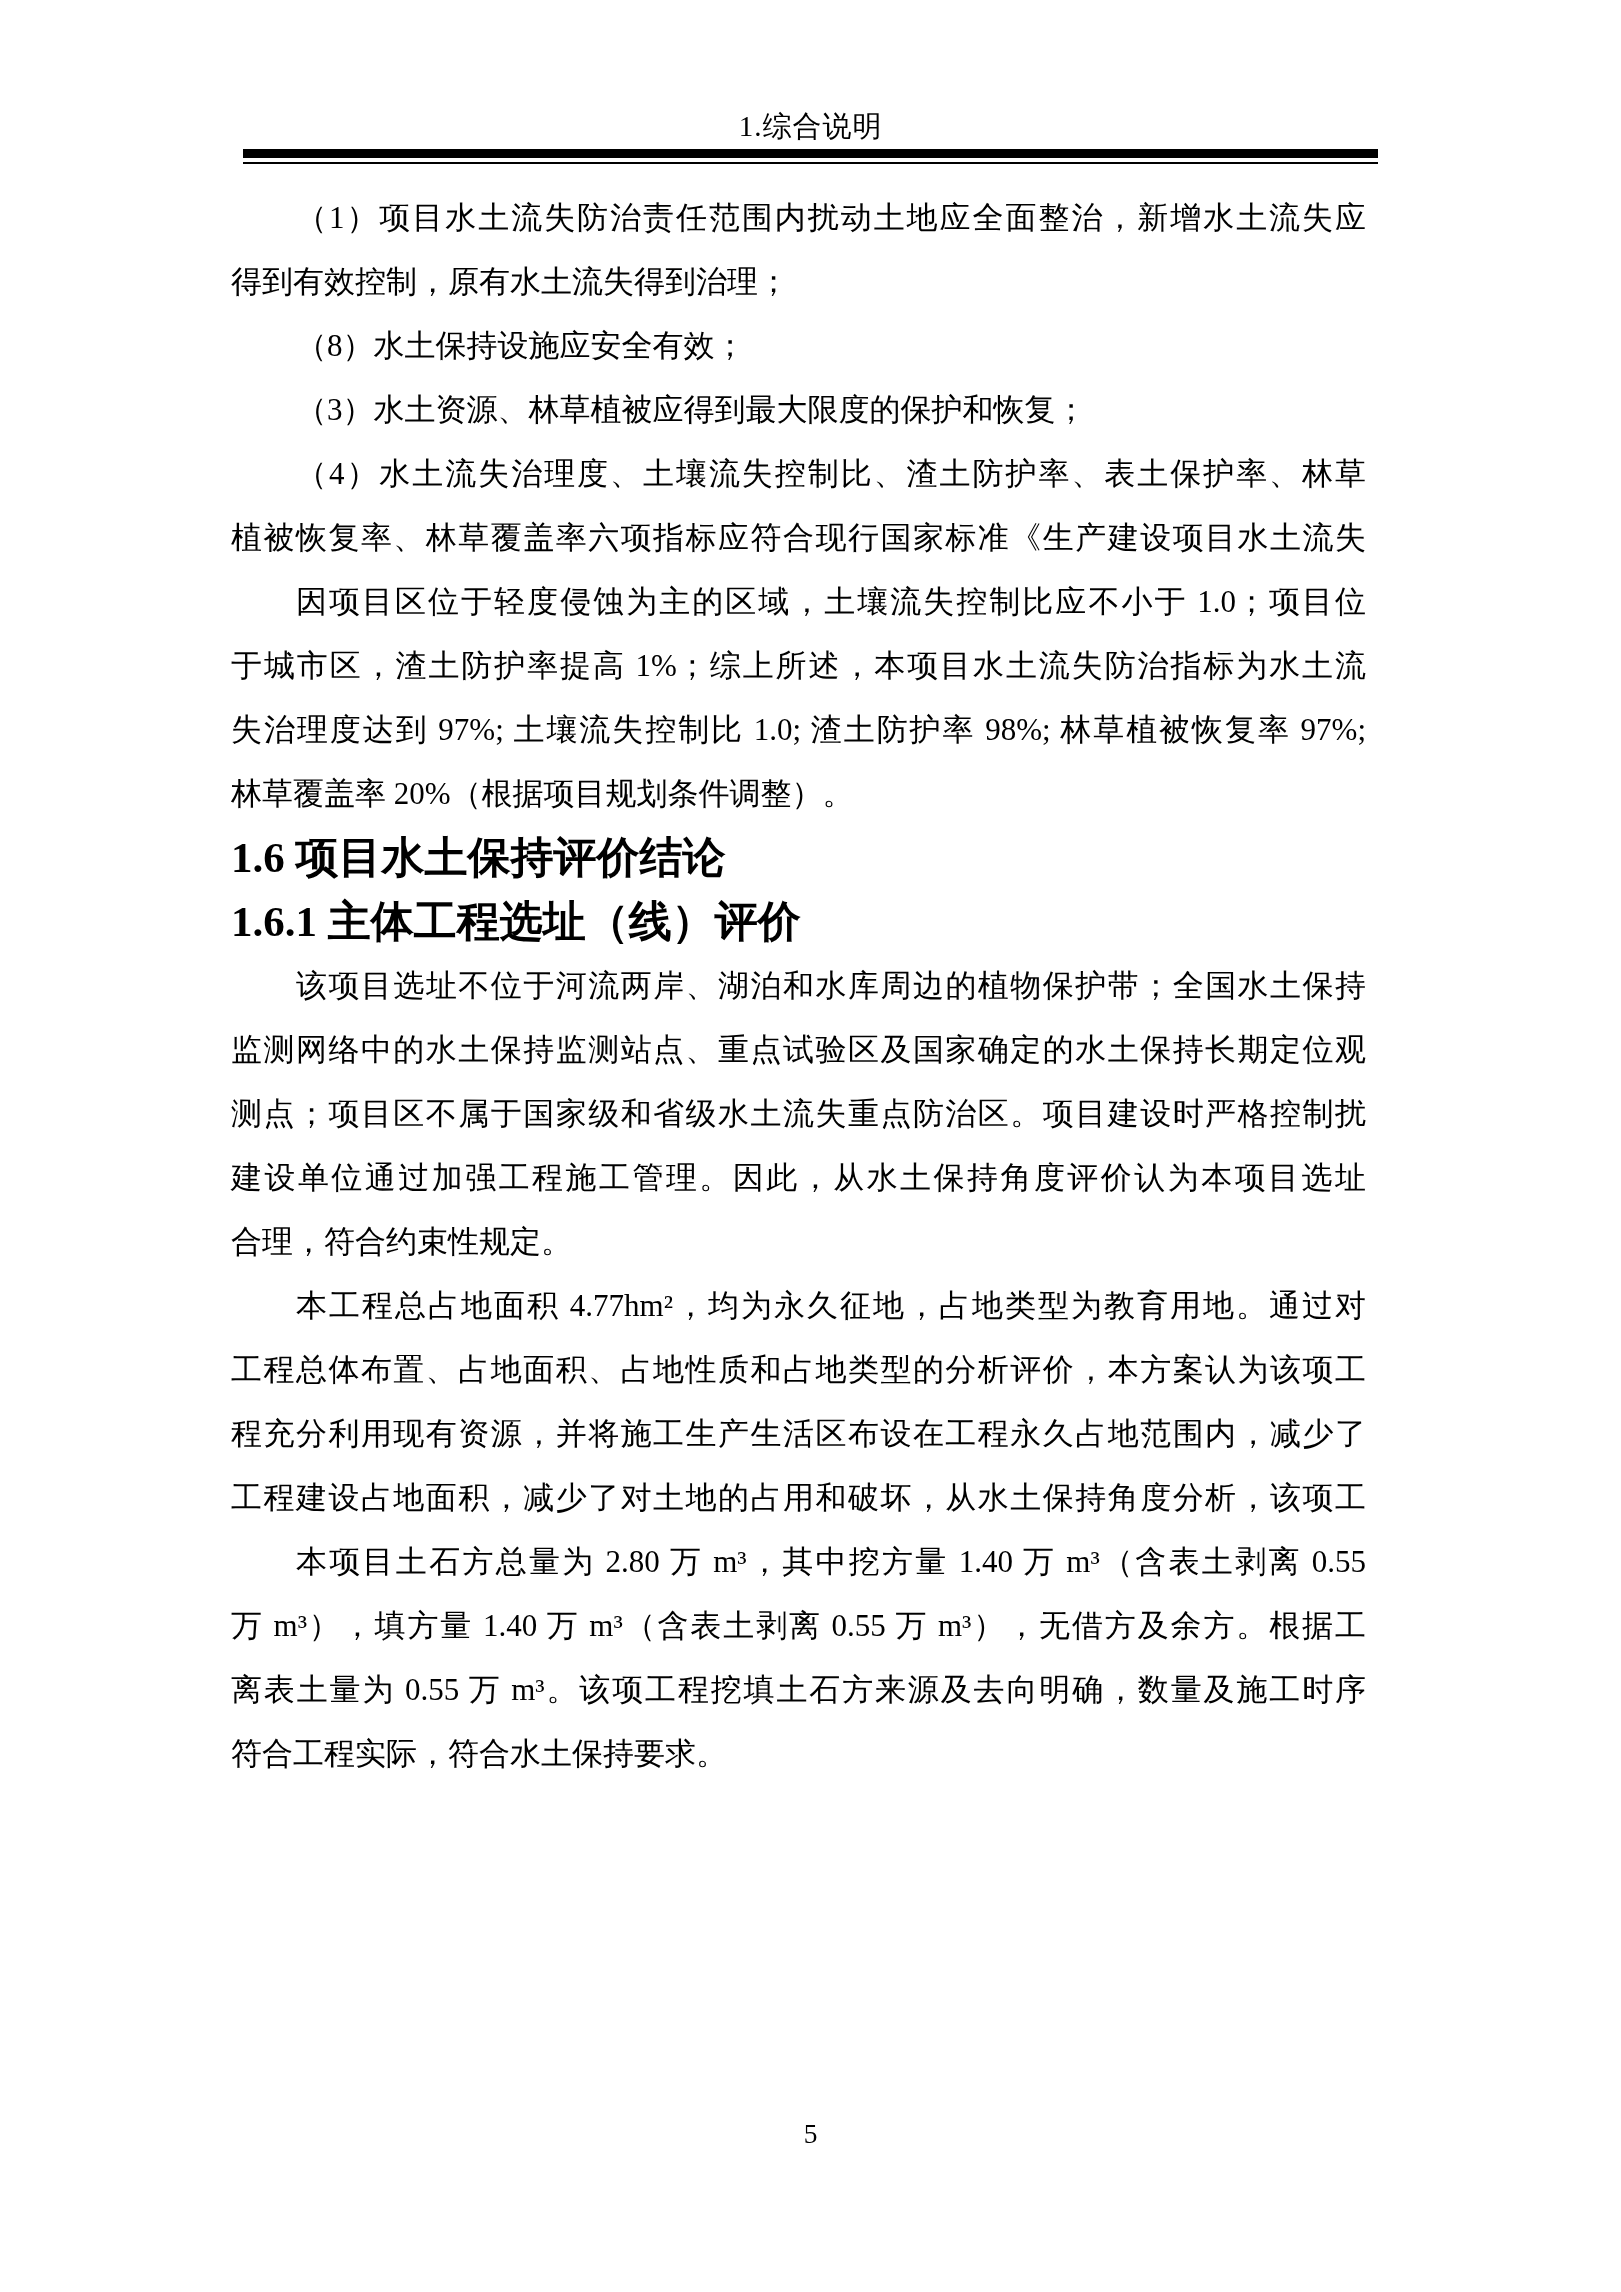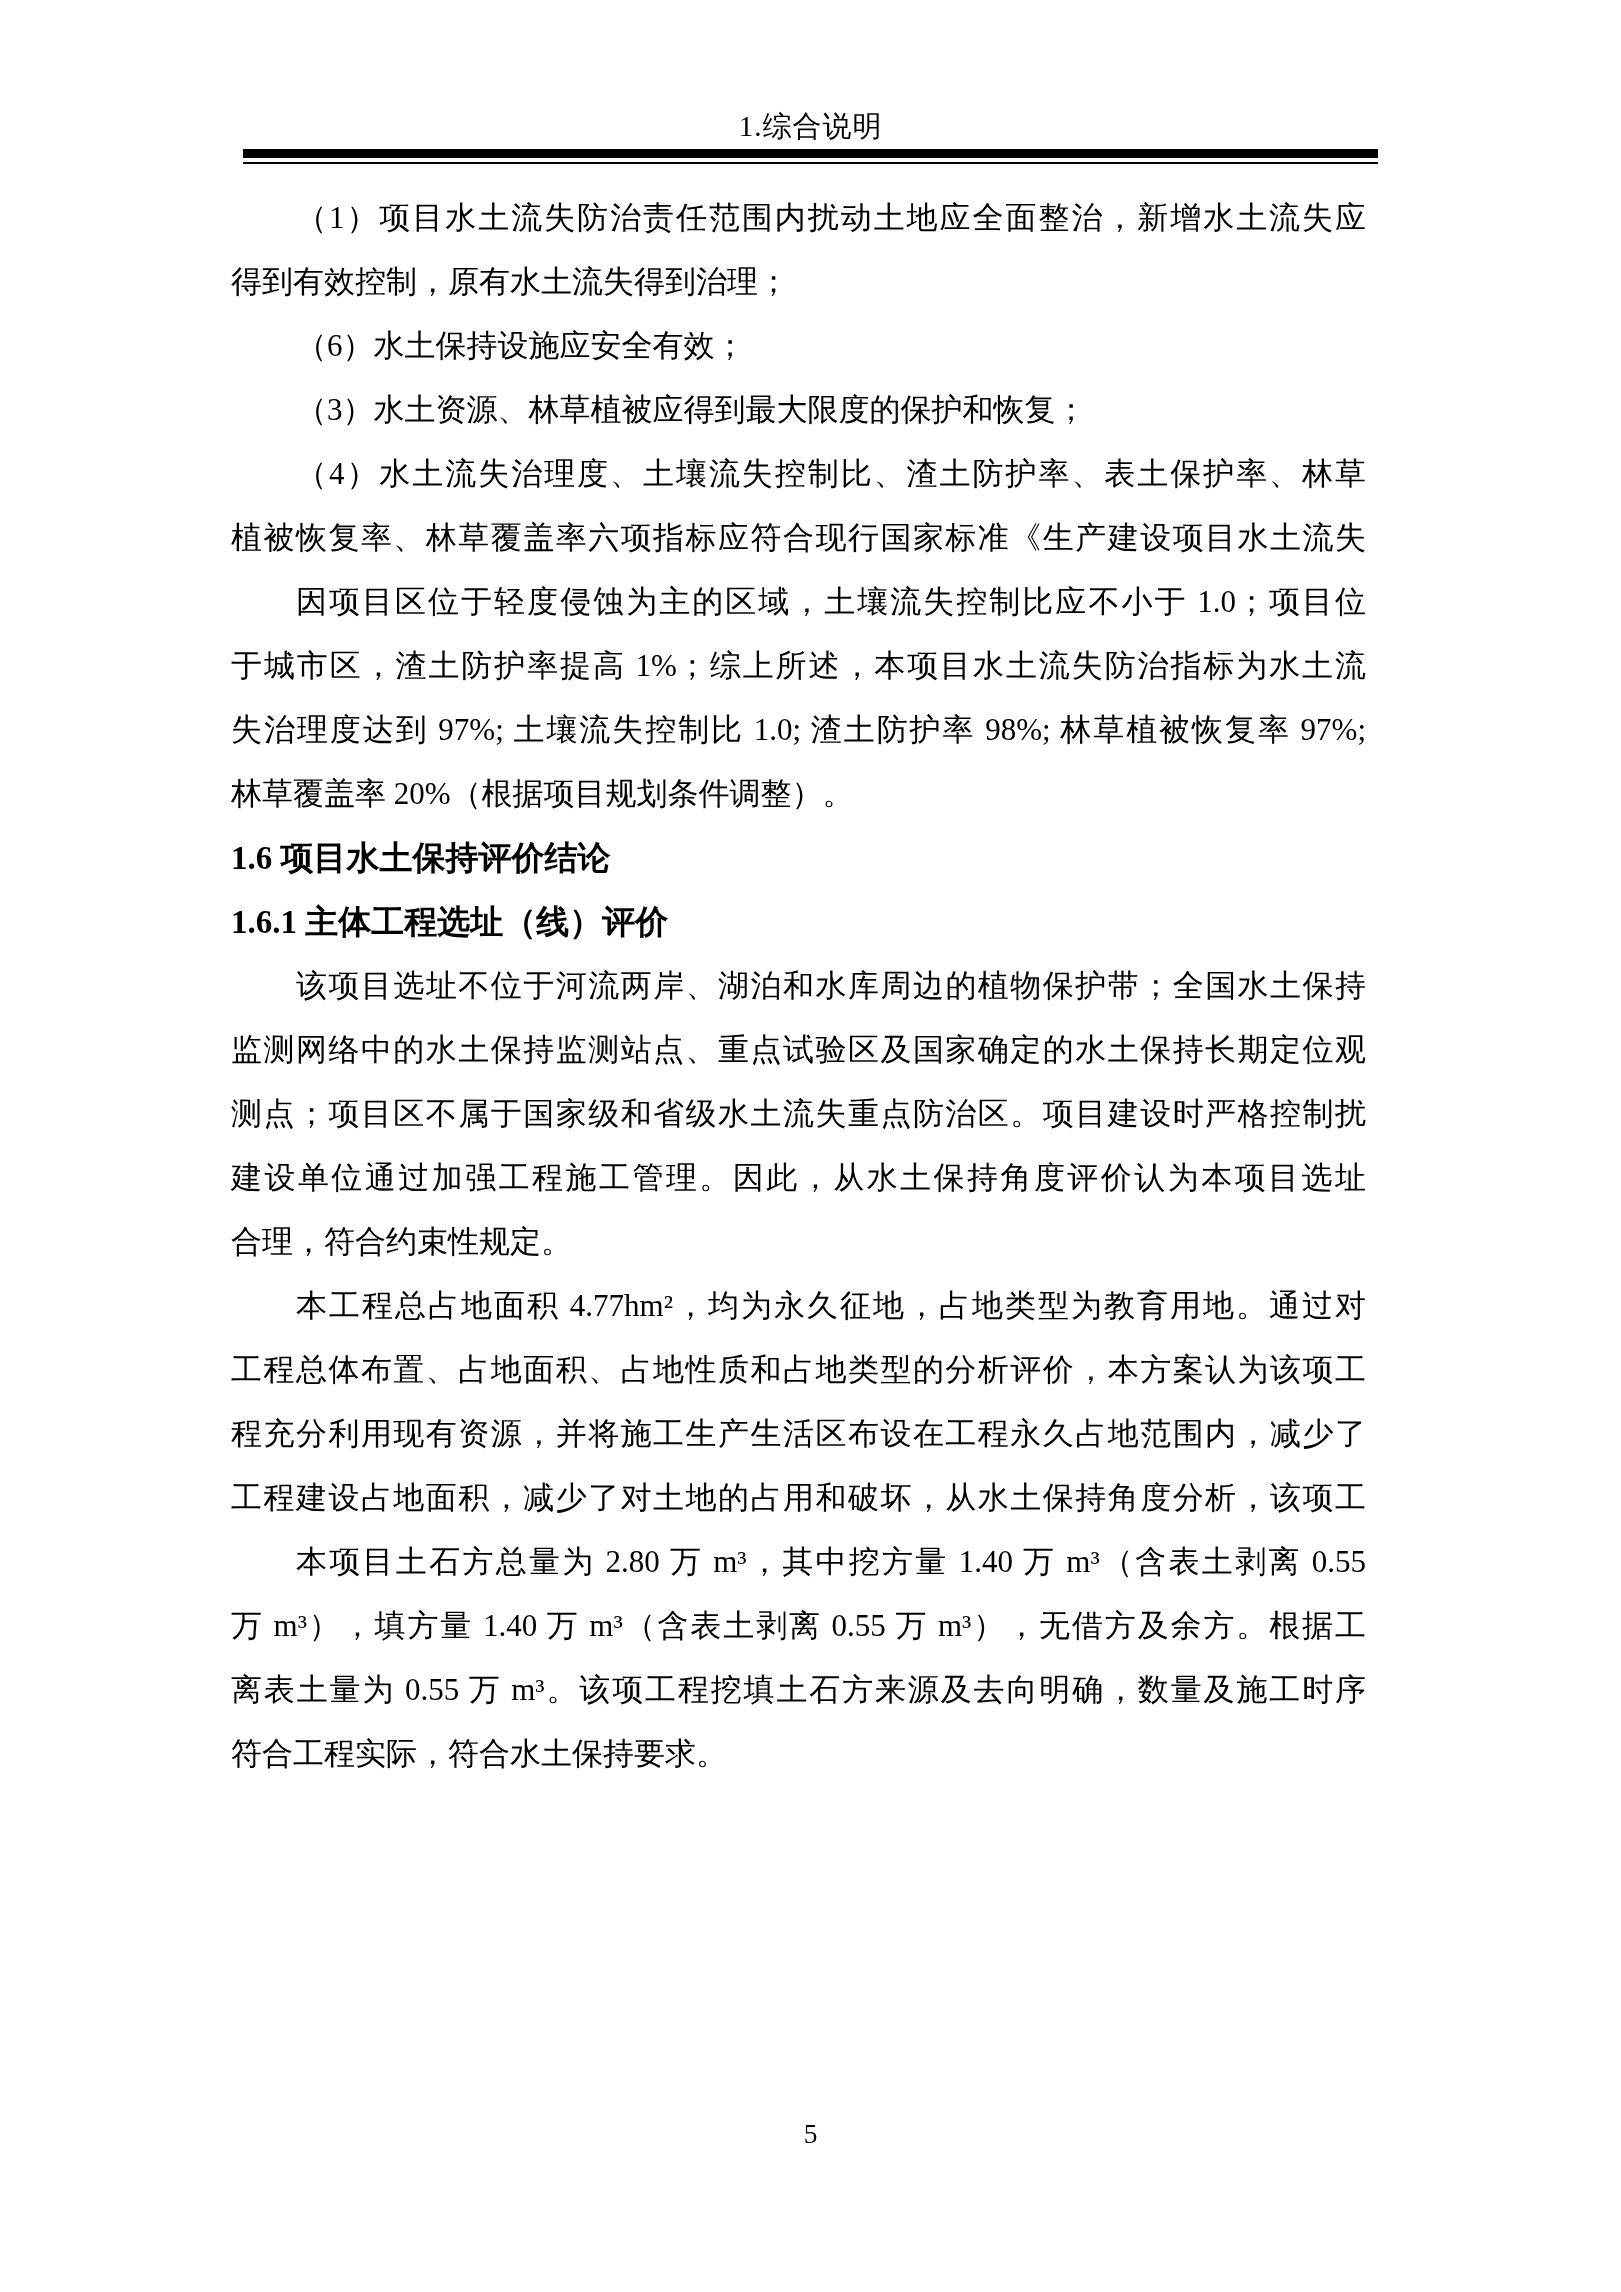--- a/index.html
+++ b/index.html
@@ -55,21 +55,21 @@
   .line.fill {
     text-align: justify;
     text-align-last: justify;
     text-justify: inter-character;
   }
   .line.indent {
     text-indent: 65px;
   }
   .line.heading {
     font-weight: 700;
-    font-size: 33px;
+    font-size: 43px;
     white-space: pre;
     text-align: left;
   }
   .doc-footer {
     position: absolute;
     left: 243px;
     top: 2115px;
     width: 1135px;
     text-align: center;
   }
@@ -85,21 +85,21 @@
 
   <div class="doc-header">
     <div class="title">1.综合说明</div>
   </div>
 
   <div class="header-rule"></div>
 
   <div class="doc-body">
       <div class="line body indent fill">（1）项目水土流失防治责任范围内扰动土地应全面整治，新增水土流失应</div>
       <div class="line body">得到有效控制，原有水土流失得到治理；</div>
-      <div class="line body indent">（6）水土保持设施应安全有效；</div>
+      <div class="line body indent">（8）水土保持设施应安全有效；</div>
       <div class="line body indent">（3）水土资源、林草植被应得到最大限度的保护和恢复；</div>
       <div class="line body indent fill">（4）水土流失治理度、土壤流失控制比、渣土防护率、表土保护率、林草</div>
       <div class="line body fill">植被恢复率、林草覆盖率六项指标应符合现行国家标准《生产建设项目水土流失</div>
       <div class="line body indent fill">因项目区位于轻度侵蚀为主的区域，土壤流失控制比应不小于 1.0；项目位</div>
       <div class="line body fill">于城市区，渣土防护率提高 1%；综上所述，本项目水土流失防治指标为水土流</div>
       <div class="line body fill">失治理度达到 97%; 土壤流失控制比 1.0; 渣土防护率 98%; 林草植被恢复率 97%;</div>
       <div class="line body">林草覆盖率 20%（根据项目规划条件调整）。</div>
       <div class="line heading">1.6 项目水土保持评价结论</div>
       <div class="line heading">1.6.1 主体工程选址（线）评价</div>
       <div class="line body indent fill">该项目选址不位于河流两岸、湖泊和水库周边的植物保护带；全国水土保持</div>

